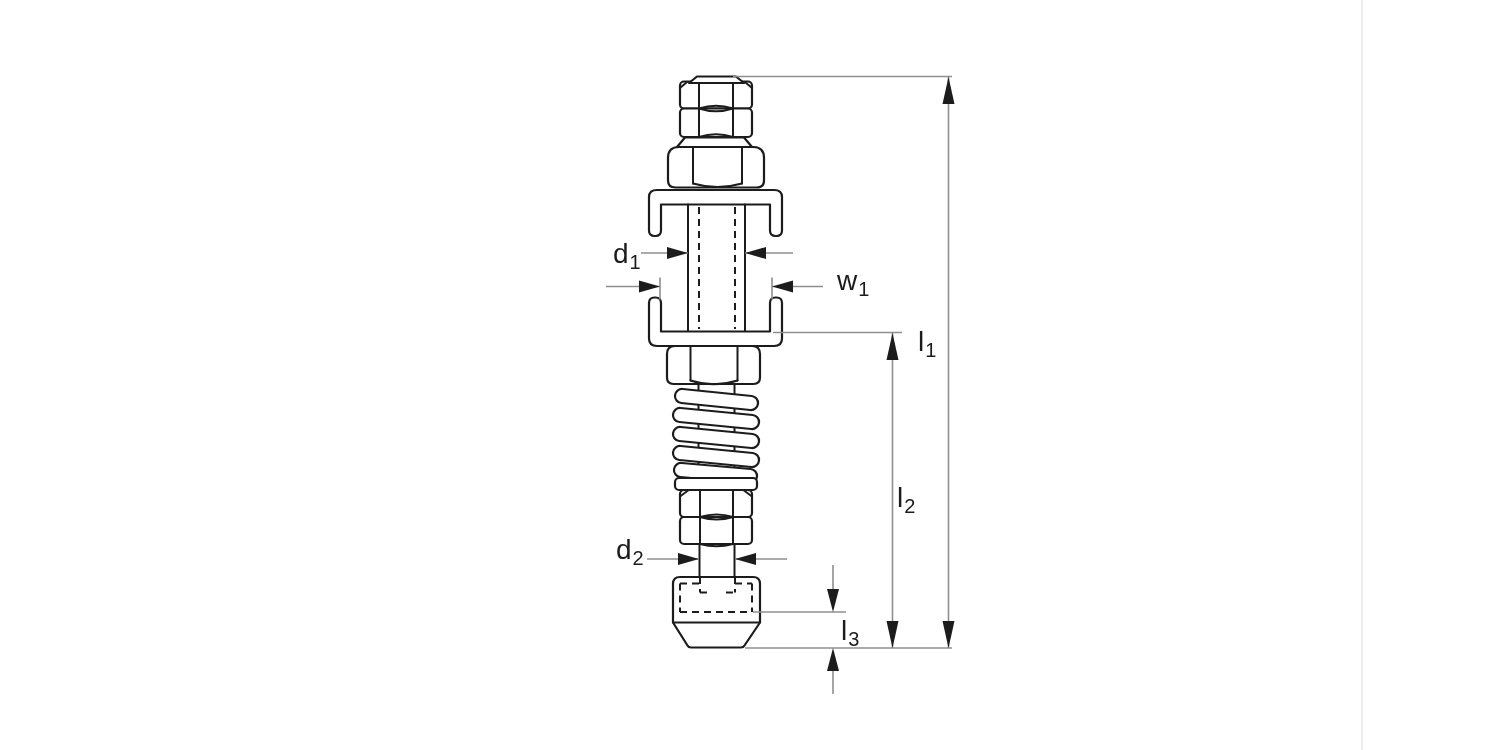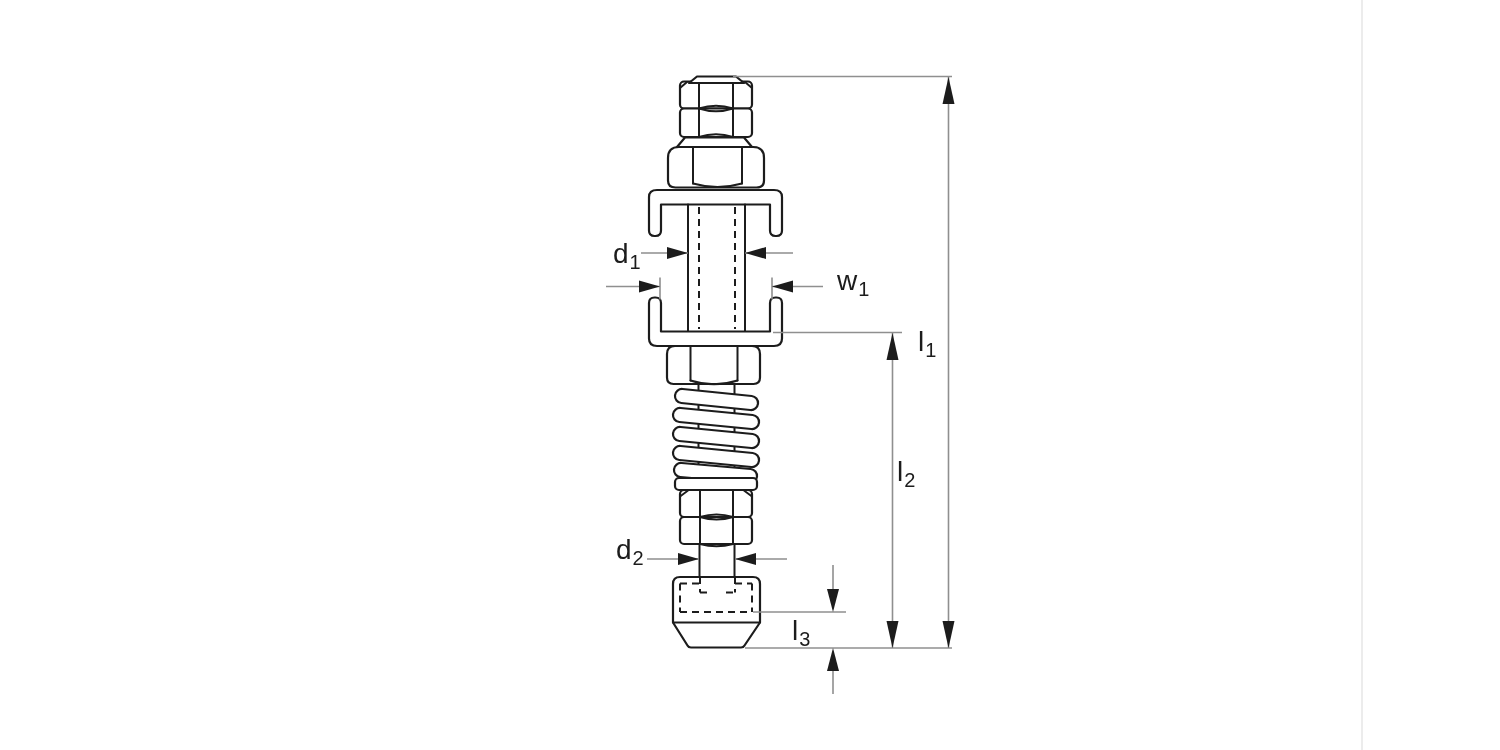--- a/index.html
+++ b/index.html
@@ -143,20 +143,20 @@
       </g>
     </g>
   </svg>
 
   <div class="dim-label" style="left:613px;top:240px"><span>d</span><span class="sub">1</span></div>
 
   <div class="dim-label" style="left:837px;top:267px"><span>w</span><span class="sub">1</span></div>
 
   <div class="dim-label" style="left:918px;top:328px"><span>l</span><span class="sub">1</span></div>
 
-  <div class="dim-label" style="left:897px;top:458px"><span>l</span><span class="sub">2</span></div>
+  <div class="dim-label" style="left:897px;top:484px"><span>l</span><span class="sub">2</span></div>
 
   <div class="dim-label" style="left:616px;top:536px"><span>d</span><span class="sub">2</span></div>
 
-  <div class="dim-label" style="left:792px;top:617px"><span>l</span><span class="sub">3</span></div>
+  <div class="dim-label" style="left:841px;top:617px"><span>l</span><span class="sub">3</span></div>
 
   <div class="divider" style="left:1361px"></div>
 </div>
 
 </body></html>

